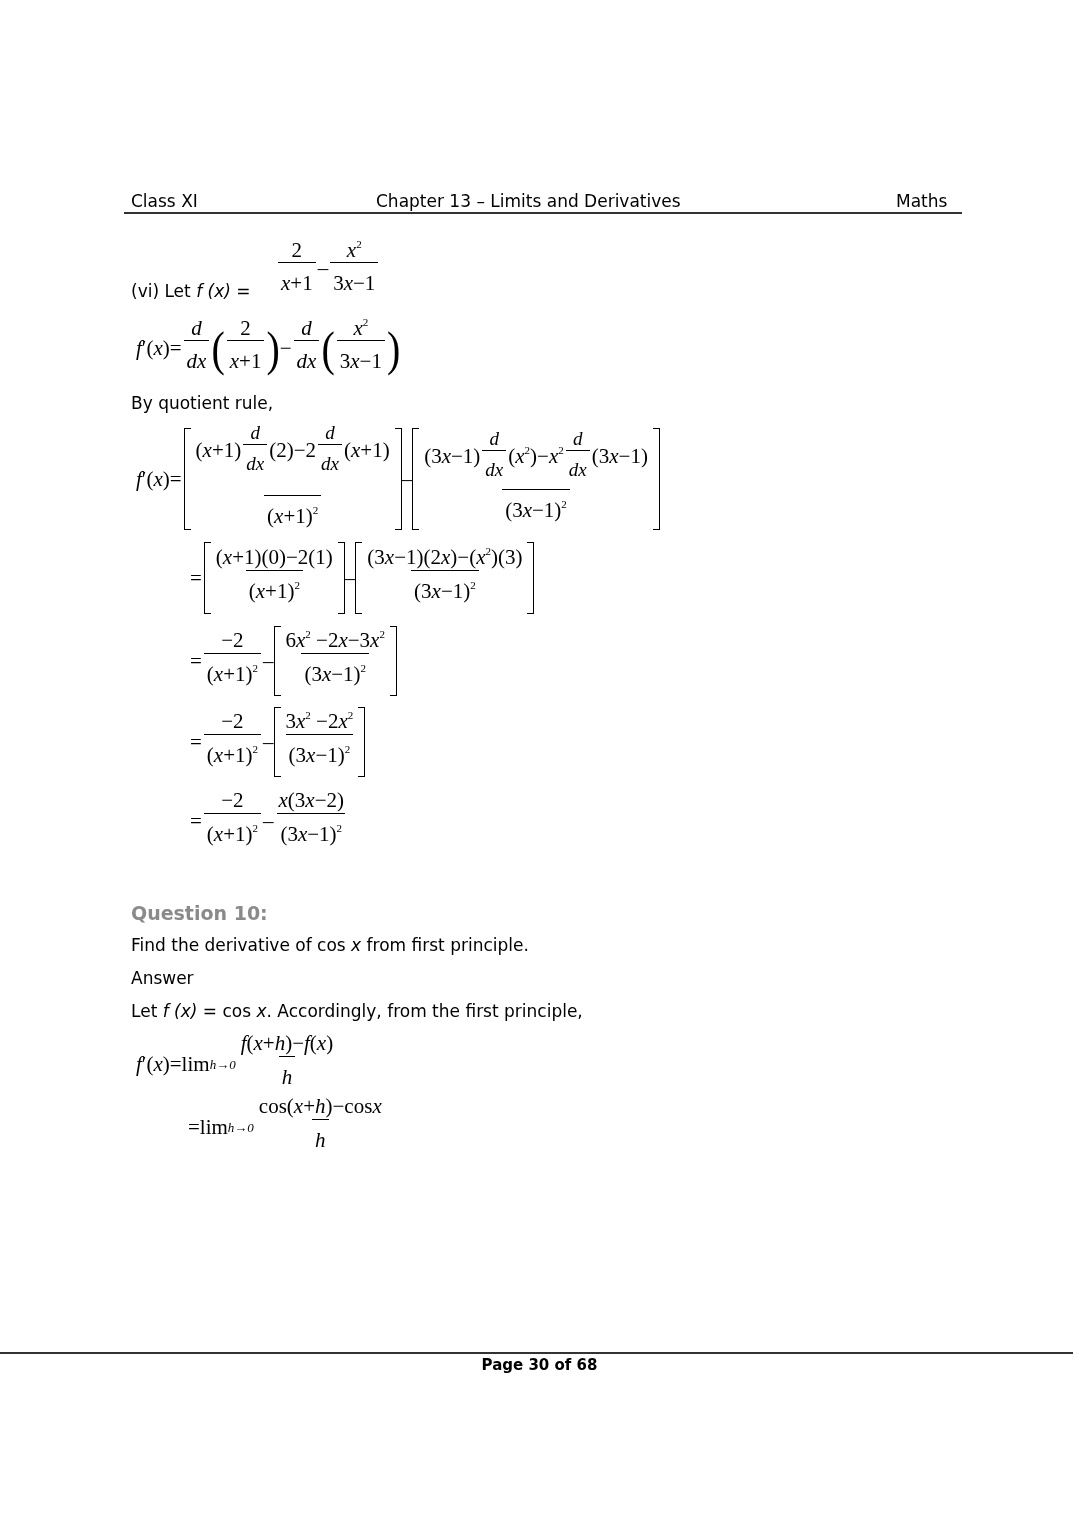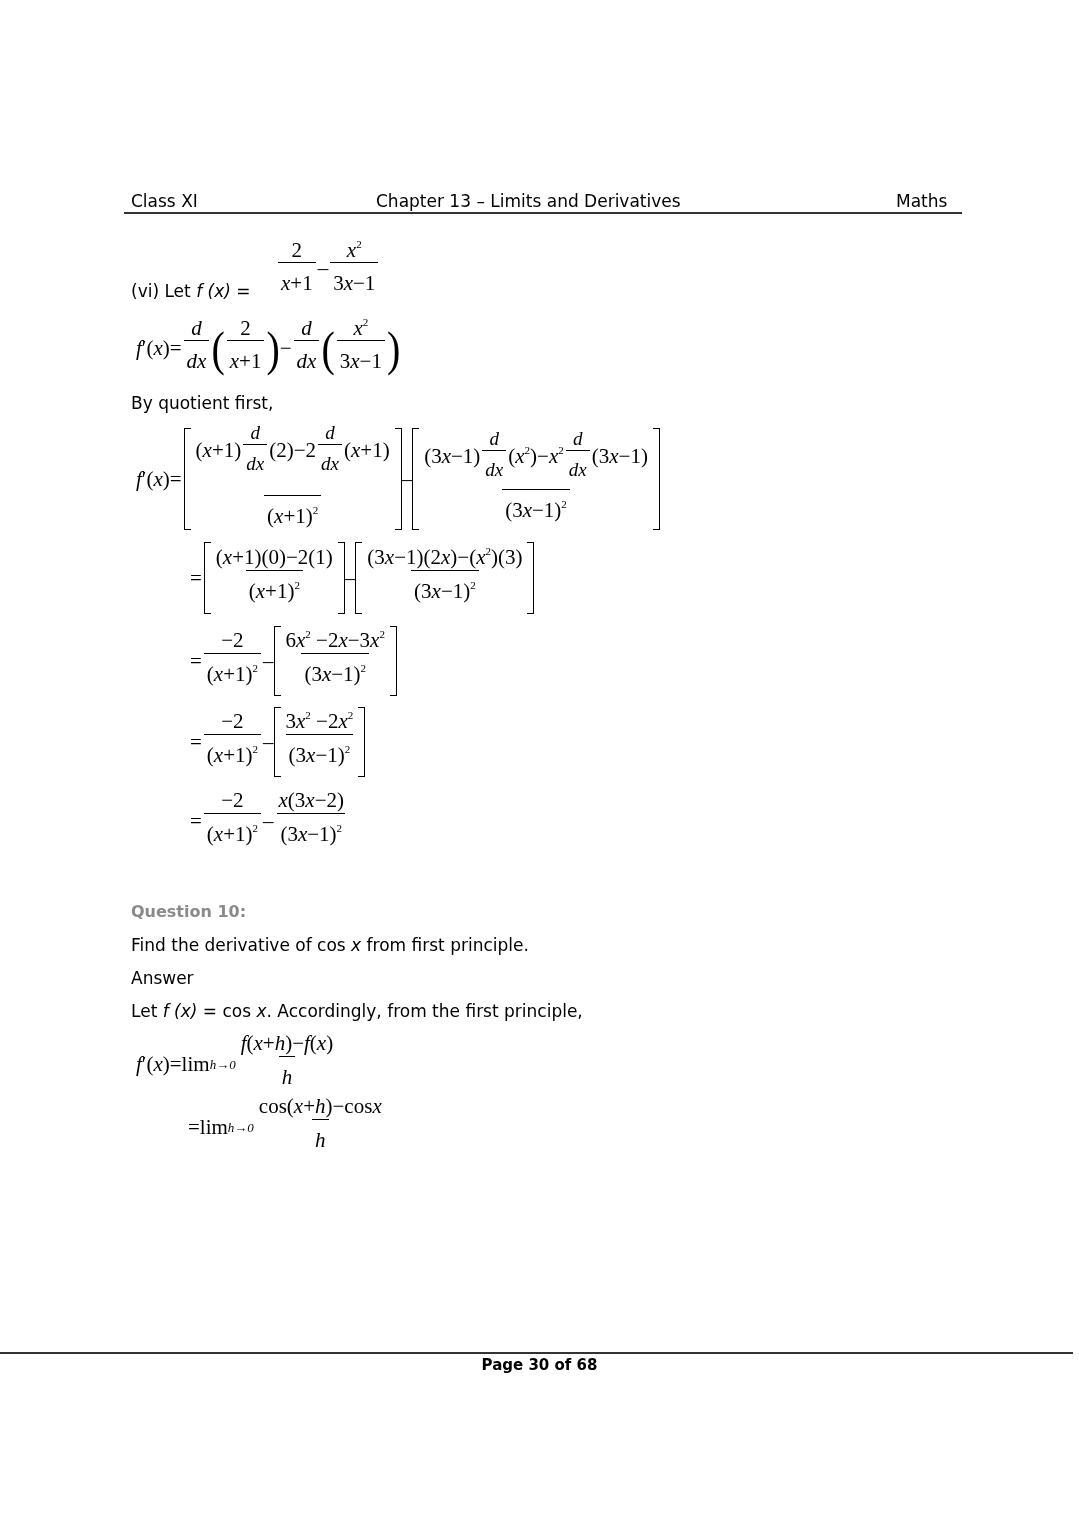--- a/index.html
+++ b/index.html
@@ -14,21 +14,21 @@
   .frac .num { padding: 0 3px; line-height: 1.15; }
   .frac .den { padding: 8px 3px; line-height: 1.15; border-top: 1.2px solid #000; }
   .sm { font-size: 19px; }
   sup { font-size: 11px; vertical-align: 9px; line-height: 0; }
   .bk { display: inline-block; vertical-align: middle; border: 1.5px solid #000; }
   .bl { border-right: none; width: 6px; }
   .br { border-left: none; width: 6px; }
   .big { font-size: 40px; font-weight: 200; vertical-align: middle; line-height: 1; transform: scaleY(1.2); display: inline-block; }
   .lim { display: inline-flex; flex-direction: row; align-items: center; vertical-align: middle; line-height: 1; }
   .lim .sub { font-size: 13px; font-style: italic; }
-  .q { font-weight: bold; color: #8a8a8a; font-size: 16px; }
+  .q { font-weight: bold; color: #8a8a8a; font-size: 19px; }
   .footer-line { left: 0; width: 1073px; top: 1352px; height: 2px; background: #333; }
   .footer { top: 1356px; width: 1079px; text-align: center; font-weight: bold; font-size: 15px; }
   .row { display: flex; align-items: center; }
 </style>
 </head>
 <body>
 
 <div class="abs hdr" style="left:131px;">Class XI</div>
 <div class="abs hdr" style="left:376px;">Chapter 13 – Limits and Derivatives</div>
 <div class="abs hdr" style="left:896px;">Maths</div>
@@ -57,21 +57,21 @@
       <span class="den"><i>x</i>+1</span>
     </span><span class="big">)</span>−<span class="frac">
       <span class="num"><i>d</i></span>
       <span class="den"><i>dx</i></span>
     </span><span class="big">(</span><span class="frac">
       <span class="num"><i>x</i><sup>2</sup></span>
       <span class="den">3<i>x</i>−1</span>
     </span><span class="big">)</span>
 </div>
 
-<div class="abs txt" style="left:131px; top:393px;">By quotient first,</div>
+<div class="abs txt" style="left:131px; top:393px;">By quotient rule,</div>
 
 <div class="abs m row" style="left:136px; top:426px; height:106px;">
   <i>f</i>′(<i>x</i>)=
   <span class="bk bl" style="height:100px; margin-left:2px;"></span>
   <span class="frac" style="margin:0 2px;gap:12px;">
       <span class="num">(<i>x</i>+1)<span class="frac sm">
           <span class="num"><i>d</i></span>
           <span class="den"><i>dx</i></span>
         </span>(2)−2<span class="frac sm">
           <span class="num"><i>d</i></span>

